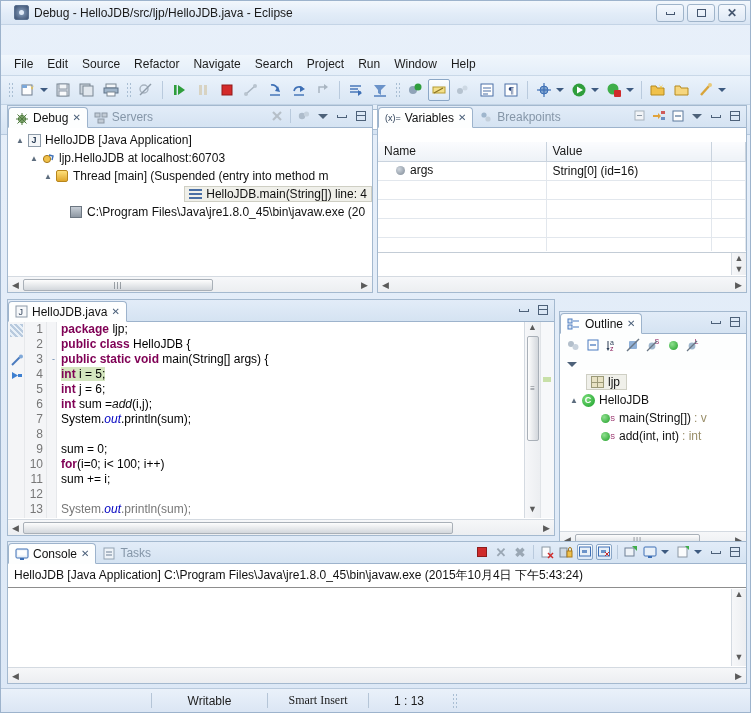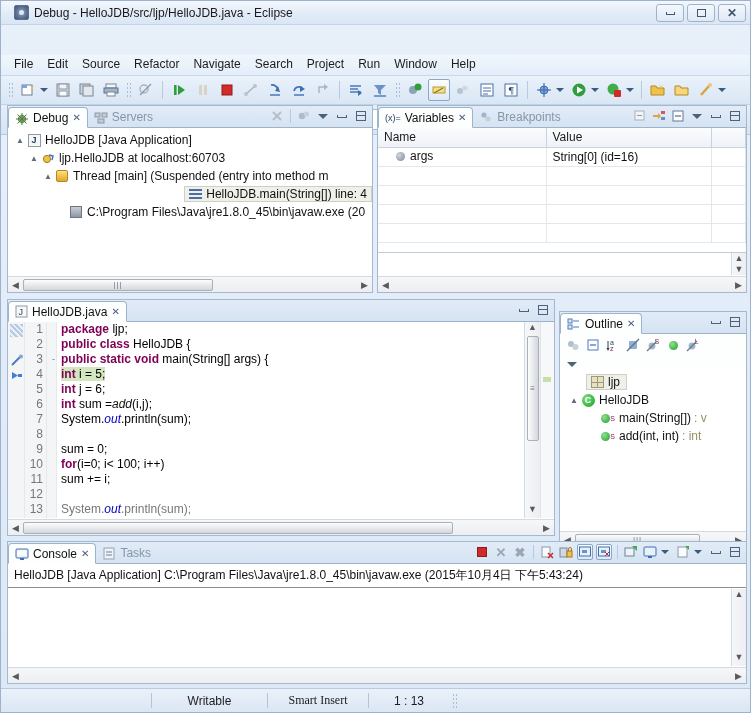--- a/index.html
+++ b/index.html
@@ -169,21 +169,21 @@
   .ico-exe { width:12px;height:12px;background:linear-gradient(180deg,#c7ced6,#8e98a3);border:1px solid #6c7681;}
   .ico-circle { width:9px;height:9px;border-radius:50%;background:radial-gradient(circle at 35% 35%,#cfd6de,#7d8894);}
   .ico-green { width:9px;height:9px;border-radius:50%;background:radial-gradient(circle at 35% 35%,#8fe08f,#1f9e28);}
   .ico-pkg { width:13px;height:12px;background:#e8e2c4;border:1px solid #9c9a78;position:relative;}
   .ico-pkg::before{content:"";position:absolute;left:5px;top:0;bottom:0;width:1px;background:#9c9a78;}
   .ico-pkg::after{content:"";position:absolute;top:5px;left:0;right:0;height:1px;background:#9c9a78;}
   .ico-class { width:13px;height:13px;border-radius:50%;background:radial-gradient(circle at 35% 35%,#7de07d,#159b24);
                color:#fff;font-size:9px;display:flex;align-items:center;justify-content:center;font-weight:bold;}
 
   
-  .vtable { width:100%; border-collapse: collapse; font-size: 12px; }
+  .vtable { width:100%; border-collapse: collapse; font-size: 12px; margin-top: 14px; }
   .vtable th {
     background: linear-gradient(180deg,#fbfcfe,#eef2f7);
     border-right: 1px solid #c9d3de; border-bottom: 1px solid #c9d3de;
     text-align: left; font-weight: normal; padding: 2px 6px; color:#1a1a1a; height:19px;
   }
   .vtable td {
     border-right: 1px solid #e2e7ed; border-bottom: 1px solid #e2e7ed;
     padding: 1px 6px; height: 19px; color:#111;
   }
   .marker-col { width: 17px; background: #f4f5f7; border-right:1px solid #e6e8eb; position:relative;}

